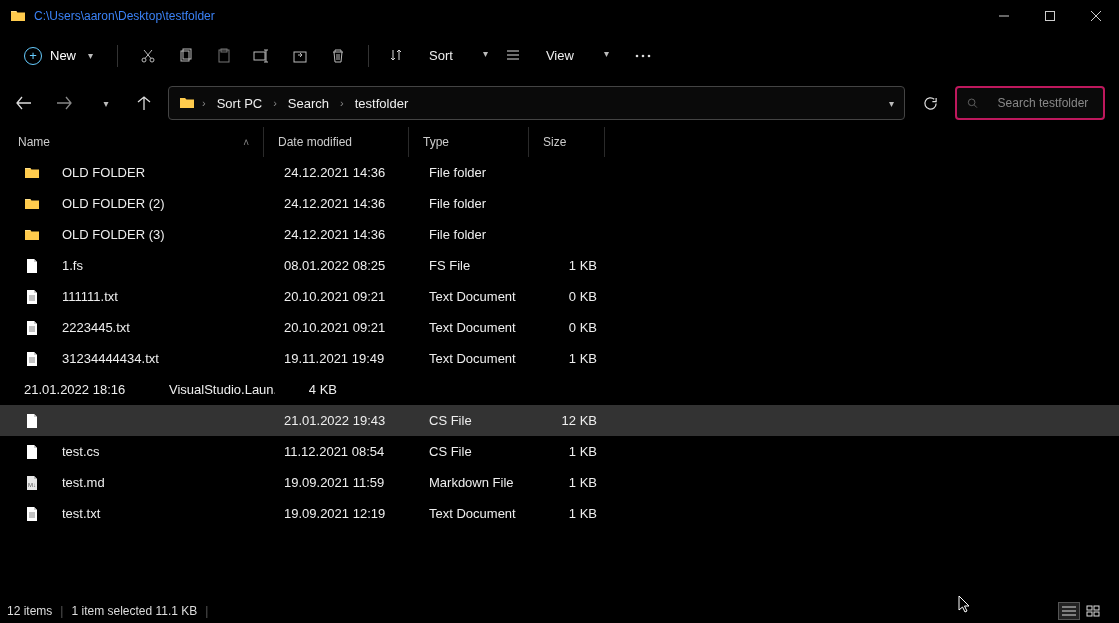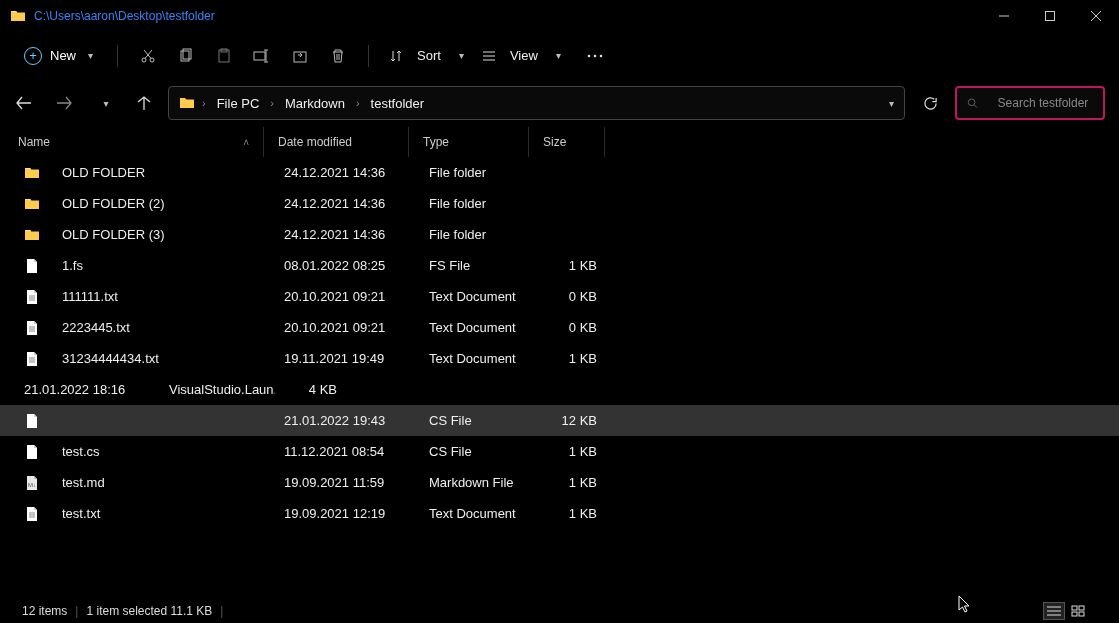--- a/index.html
+++ b/index.html
@@ -6,21 +6,21 @@
 body { background: #000; color: #fff; width: 1119px; height: 623px; overflow: hidden; font-size: 13px; }
 .titlebar { height: 32px; display: flex; align-items: center; background: #000; }
 .titlebar .folder-ico { margin: 0 8px 0 10px; }
 .titlebar .title { flex: 1; font-size: 12px; color: #3b82f6; }
 .titlebar .winbtn { width: 46px; height: 32px; display: flex; align-items: center; justify-content: center; color: #ccc; }
 .toolbar { height: 47px; background: #000; display: flex; align-items: center; padding: 0 14px; gap: 6px; }
 .newbtn { display: flex; align-items: center; gap: 8px; height: 34px; padding: 0 10px; border-radius: 4px; background: transparent; color: #fff; }
 .newbtn .plus { width:18px; height:18px; border:1px solid #6cf; border-radius:50%; display:flex; align-items:center; justify-content:center; color:#6cf; font-size:13px; line-height:1; }
 .sep { width:1px; height:22px; background:#333; margin:0 8px; }
 .ticon { width:32px; height:32px; display:flex; align-items:center; justify-content:center; color:#bbb; }
-.toolbar .label-btn { display:flex; align-items:center; gap:14px; padding:0 6px; color:#eee; }
+.toolbar .label-btn { display:flex; gap:26px; padding:0 6px; color:#eee; }
 .chev { font-size:10px; color:#bbb; margin-left:4px; }
 .navrow { height: 48px; display:flex; align-items:center; padding:0 14px 0 8px; gap:8px; }
 .navbtn { width:32px; height:32px; display:flex; align-items:center; justify-content:center; color:#ddd; }
 .addressbar { flex:1; height:34px; border:1px solid #444; border-radius:4px; display:flex; align-items:center; padding:0 10px; background:#0a0a0a; }
 .addressbar .crumb { color:#eee; padding:0 4px; }
 .addressbar .crumbsep { color:#888; padding:0 7px; font-size:11px; }
 .addressbar .spacer { flex:1; }
 .refresh { width:34px; height:34px; display:flex; align-items:center; justify-content:center; color:#ddd; }
 .searchbox { width:150px; height:34px; border:2px solid #be185d; border-radius:4px; display:flex; align-items:center; padding:0 10px; color:#888; gap:20px; background:#0a0a0a; }
 .searchbox input { background:transparent; border:none; color:#fff; outline:none; width:100%; font-size:12px; }
@@ -33,21 +33,21 @@
 .col.size { width:76px; }
 .filelist { }
 .row { height:31px; display:flex; align-items:center; padding-left:10px; }
 .row.selected { background:#333; }
 .cell { padding:0 14px; display:flex; align-items:center; gap:22px; font-size:13px; color:#eee; overflow:hidden; white-space:nowrap; }
 .cell.name { width:260px; }
 .cell.date { width:145px; }
 .cell.type { width:120px; text-overflow:ellipsis; }
 .cell.size { width:76px; justify-content:flex-end; }
 .ficon { width:16px; height:16px; display:inline-flex; flex-shrink:0; }
-.statusbar { position:absolute; bottom:0; left:0; right:8px; height:25px; background:#000; display:flex; align-items:center; padding:0 22px; font-size:12px; color:#ddd; }
+.statusbar { position:absolute; bottom:0; left:0; right:8px; height:25px; background:#000; display:flex; align-items:center; padding:0 7px; font-size:12px; color:#ddd; }
 .statusbar .ssep { color:#555; margin:0 8px; }
 .statusbar .spacer { flex:1; }
 .viewbtn { width:22px; height:18px; display:flex; align-items:center; justify-content:center; margin-left:2px; border:1px solid transparent; }
 .viewbtn.active { border-color:#555; background:#222; }
 .cursor { position:absolute; left:958px; top:595px; pointer-events:none; }
 svg { display:block; }
 .sort-caret { font-size:10px; color:#888; margin-left:40px; }
 </style>
 </head>
 <body>
@@ -169,23 +169,23 @@
         <path d="M2 7l6-5 6 5M8 2v13"></path>
       </svg>
     </div>
   <div class="addressbar">
     <span>
         <svg width="16" height="16" viewBox="0 0 16 16">
           <path fill="#ffcb4d" d="M1 3h5l1.5 1.5H15V13H1z"></path>
         </svg>
       </span>
     <span class="crumbsep">›</span>
-    <span class="crumb">File PC</span>
+    <span class="crumb">Sort PC</span>
     <span class="crumbsep">›</span>
-    <span class="crumb">Markdown</span>
+    <span class="crumb">Search</span>
     <span class="crumbsep">›</span>
     <span class="crumb">testfolder</span>
     <span class="spacer"></span>
     <span class="chev">▾</span>
   </div>
   <div class="refresh">
       <svg width="15" height="15" viewBox="0 0 16 16" stroke="#ddd" fill="none" stroke-width="1.3">
         <path d="M14 8a6 6 0 1 1-2-4.5M14 2v4h-4"></path>
       </svg>
     </div>

